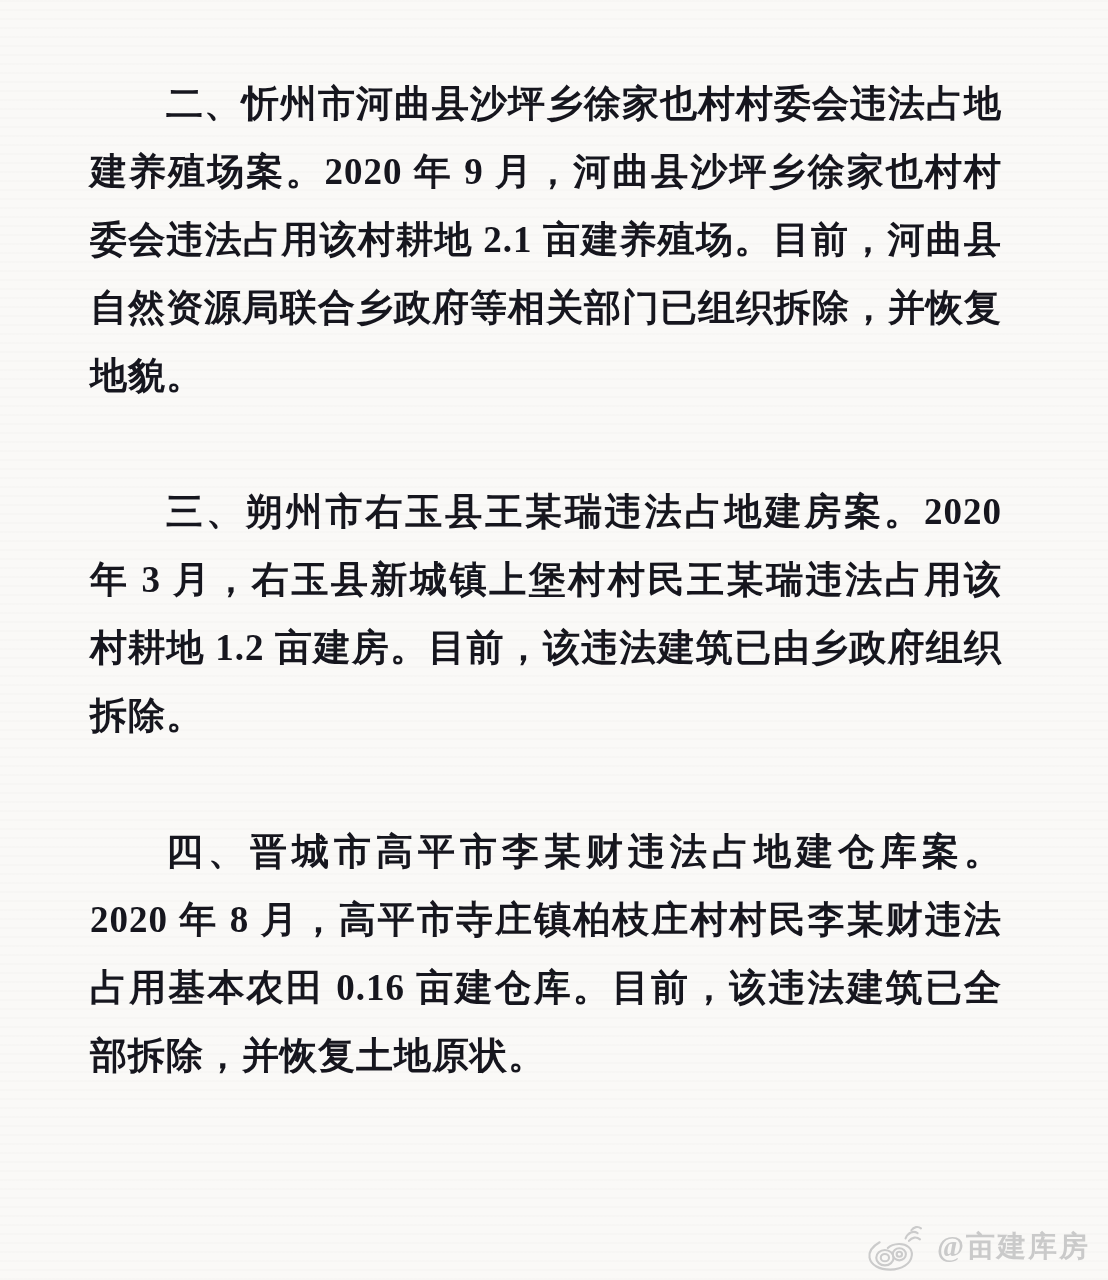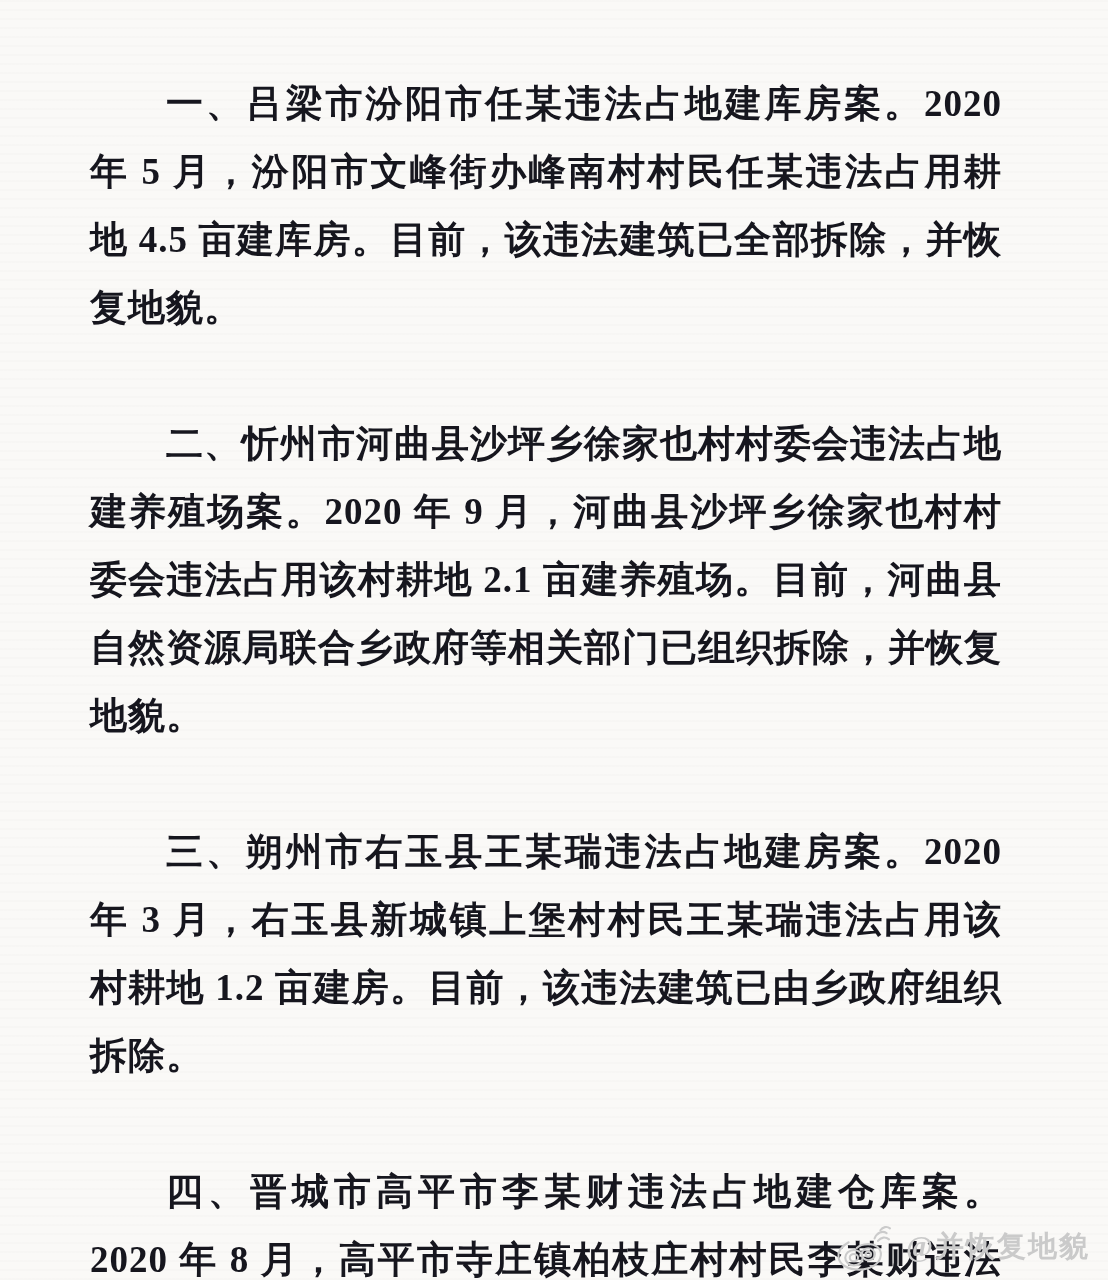--- a/index.html
+++ b/index.html
@@ -70,21 +70,20 @@
     line-height: 1;
     padding-bottom: 6px;
   }
 </style>
 </head>
 <body>
 
 <div class="page">
 
   <div class="doc-body">
-    <p>一、吕梁市汾阳市任某违法占地建库房案。2020 年 5 月，汾阳市文峰街办峰南村村民任某违法占用耕地 4.5 亩建库房。目前，该违法建筑已全部拆除，并恢复地貌。</p>
     <p>二、忻州市河曲县沙坪乡徐家也村村委会违法占地建养殖场案。2020 年 9 月，河曲县沙坪乡徐家也村村委会违法占用该村耕地 2.1 亩建养殖场。目前，河曲县自然资源局联合乡政府等相关部门已组织拆除，并恢复地貌。</p>
     <p>三、朔州市右玉县王某瑞违法占地建房案。2020 年 3 月，右玉县新城镇上堡村村民王某瑞违法占用该村耕地 1.2 亩建房。目前，该违法建筑已由乡政府组织拆除。</p>
     <p>四、晋城市高平市李某财违法占地建仓库案。2020 年 8 月，高平市寺庄镇柏枝庄村村民李某财违法占用基本农田 0.16 亩建仓库。目前，该违法建筑已全部拆除，并恢复土地原状。</p>
   </div>
 
   <div class="watermark">
     <span>
       <svg width="64" height="50" viewBox="0 0 64 52" aria-hidden="true">
 
         <path d="M16 19 C9 23 4.5 29 5.5 35 C7 43 16 47.5 27 47.5 C39 47.5 48.5 41.5 49.5 32.5 C50.3 25.5 44 20.5 36 20.8 C30.5 21 26.5 23 24.5 25"></path>
@@ -93,16 +92,16 @@
         <ellipse cx="21.5" cy="35" rx="4.3" ry="3.8"></ellipse>
 
         <ellipse cx="36.5" cy="31.5" rx="6.8" ry="6.3"></ellipse>
         <ellipse cx="36.5" cy="31.5" rx="2.8" ry="2.6"></ellipse>
 
         <path d="M43 15 C45.5 9 51 6.5 55.5 9.5"></path>
         <path d="M46.5 17.5 C49.5 13.5 54.5 13 58 16"></path>
         <path d="M49 6.5 C51.5 3 56 2 59 4.5"></path>
       </svg>
     </span>
-    <span class="watermark-text">@并恢复地貌</span>
+    <span class="watermark-text">@亩建库房</span>
   </div>
 
 </div>
 
 </body></html>

